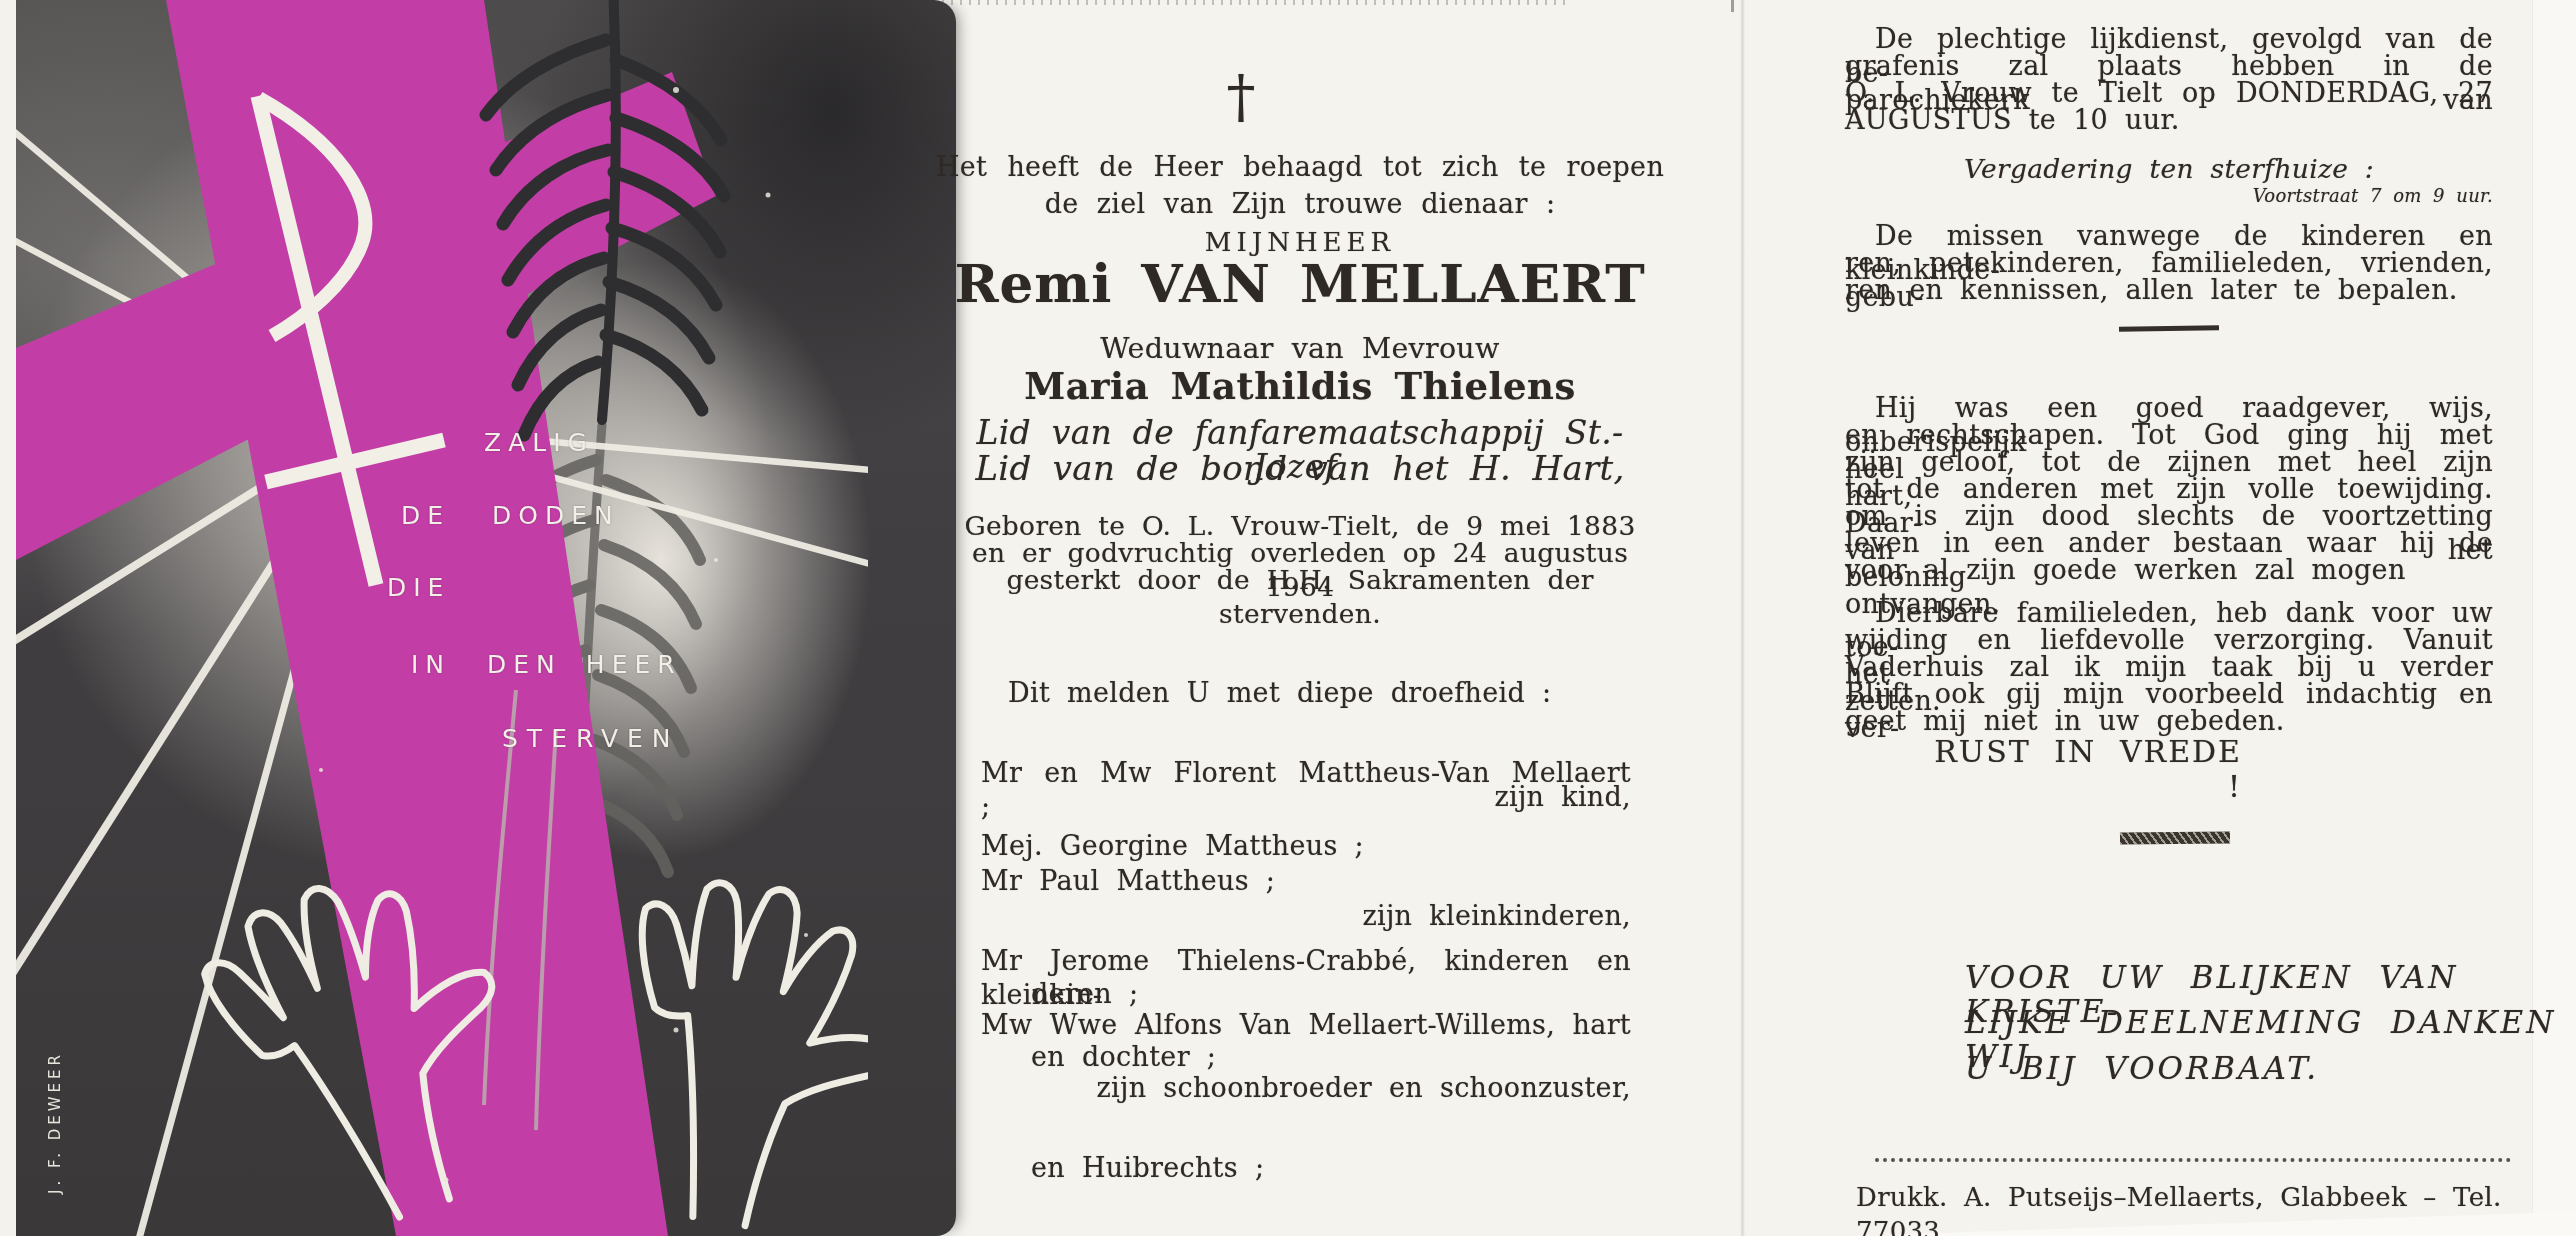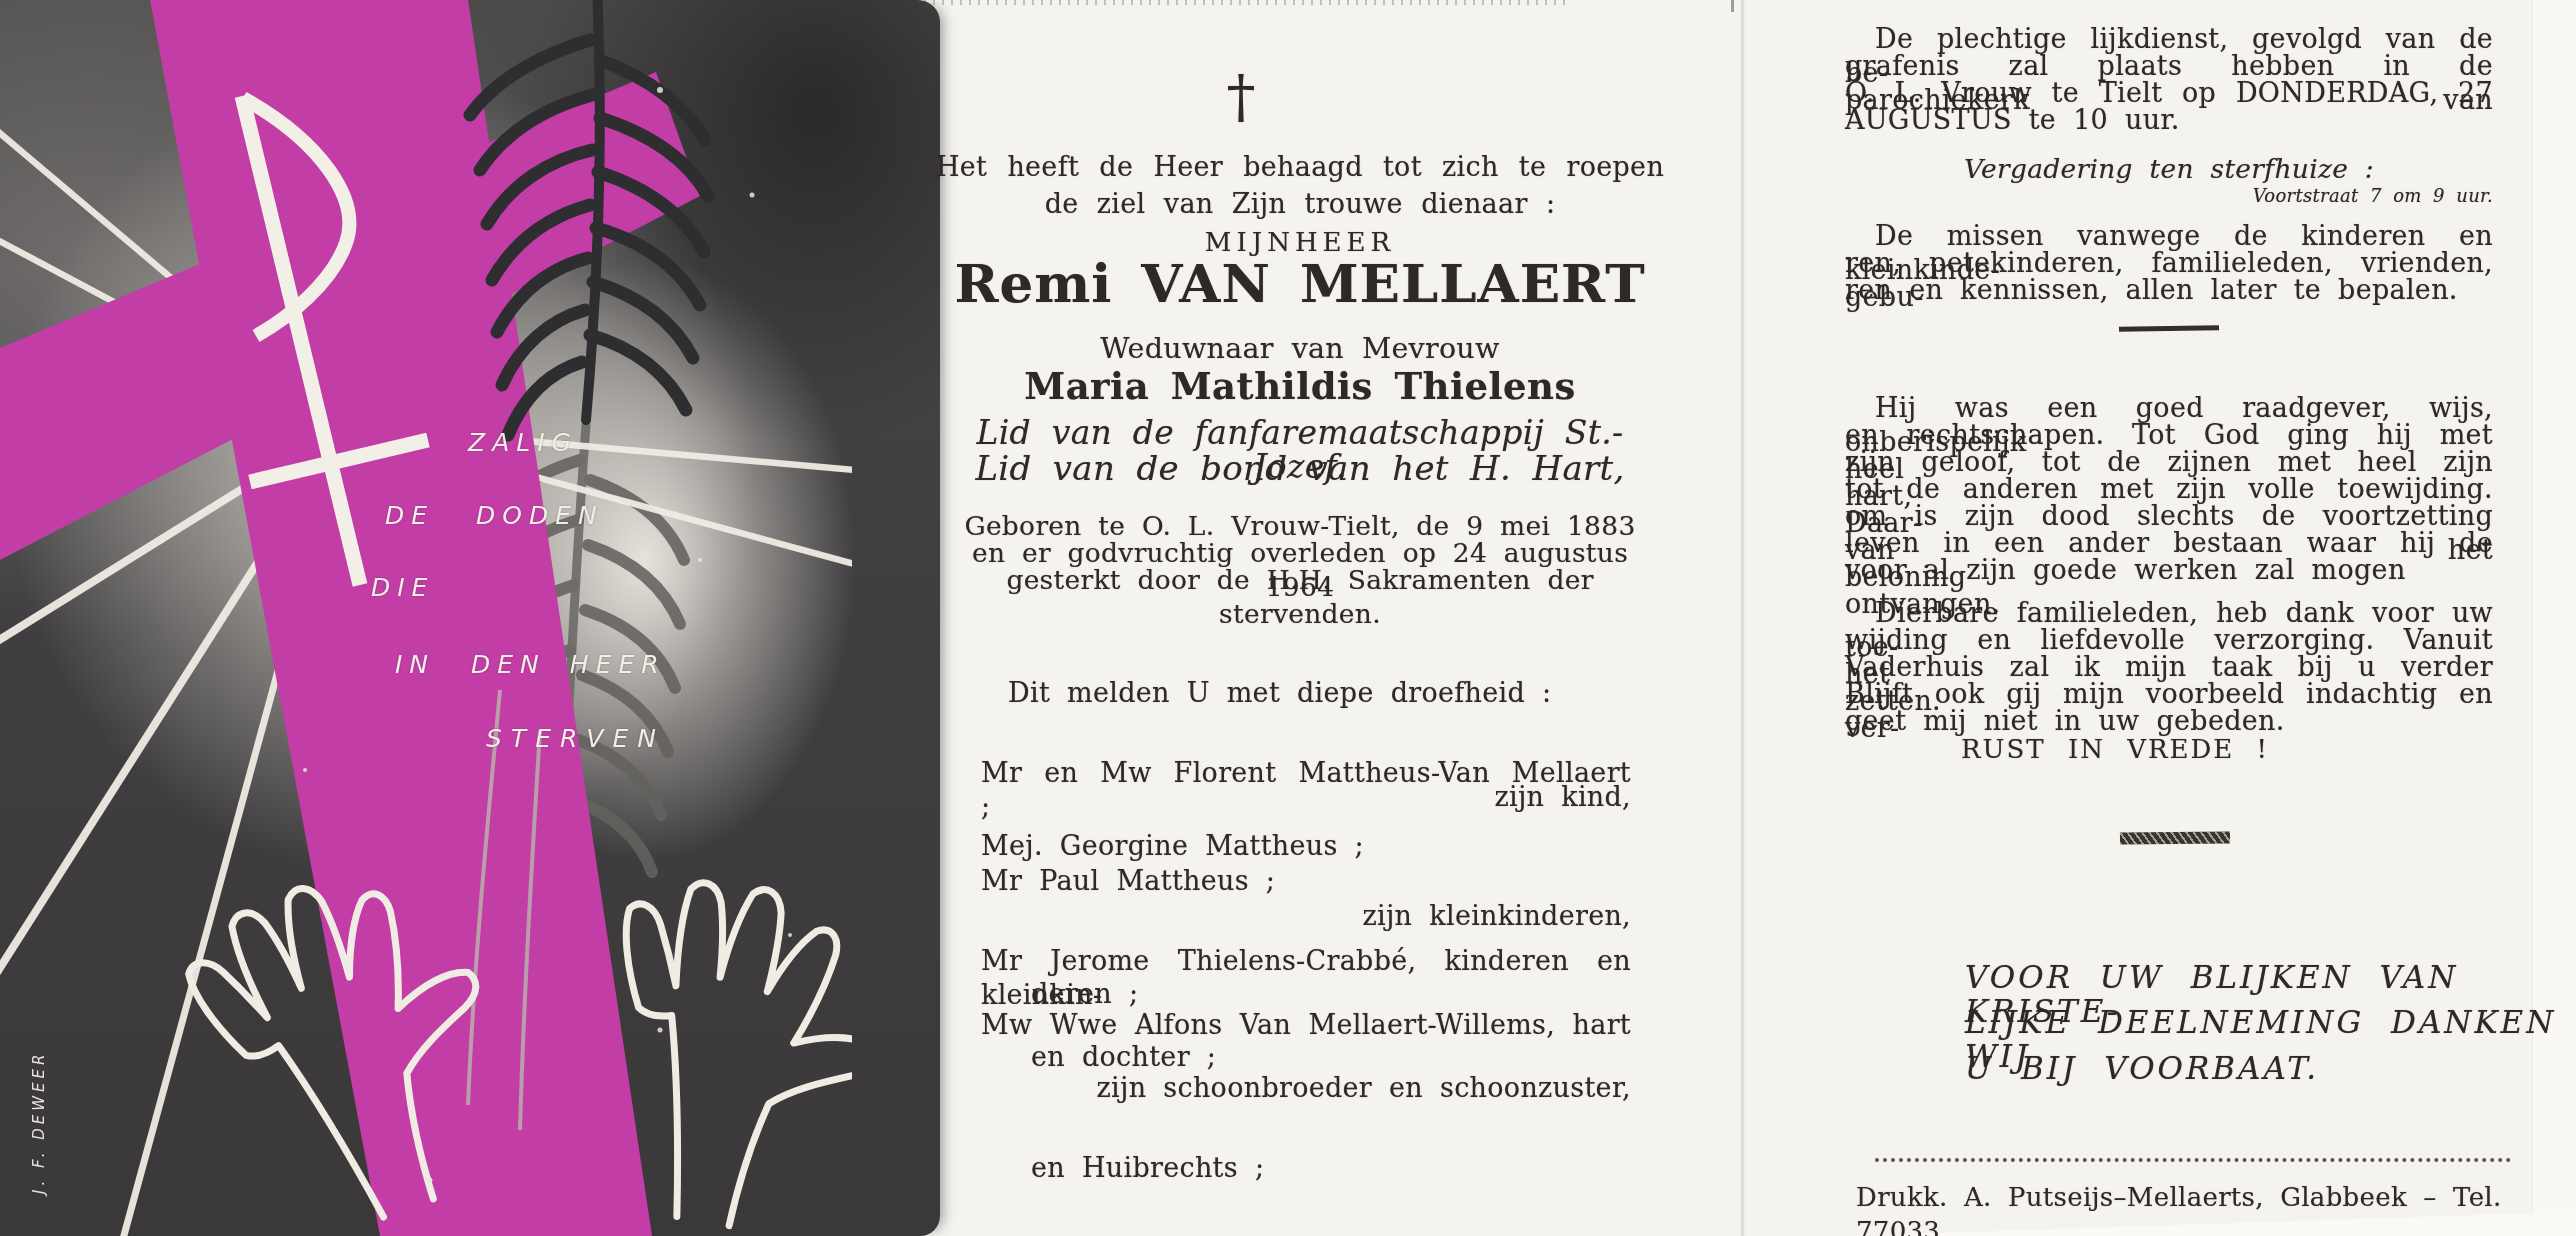--- a/index.html
+++ b/index.html
@@ -12,29 +12,29 @@
   .crease{position:absolute;left:1740px;top:0;width:5px;height:1236px;
           background:linear-gradient(90deg,transparent,rgba(110,104,96,.20),transparent);}
   .top-speckle{position:absolute;left:852px;top:0;width:720px;height:5px;opacity:.55;
           background:repeating-linear-gradient(90deg,rgba(90,86,80,.6) 0 2px,transparent 2px 9px);}
   .crease-mark{position:absolute;left:1731px;top:0;width:3px;height:12px;background:rgba(90,86,80,.55);}
   .right-edge{position:absolute;left:2532px;top:0;width:44px;height:1236px;background:#f9f8f4;
               border-left:1px solid rgba(0,0,0,0.05);}
   .corner-cut{position:absolute;left:1900px;top:1202px;width:676px;height:34px;background:#faf9f5;
               clip-path:polygon(0 95%,100% 28%,100% 100%,0 100%);}
   
-  .left-panel{position:absolute;left:0;top:0;width:940px;height:1236px;overflow:hidden;
+  .left-panel{position:absolute;left:16px;top:0;width:940px;height:1236px;overflow:hidden;
       border-radius:0 22px 20px 0;
       box-shadow:8px 0 14px -6px rgba(30,28,26,.45);
       background:
         radial-gradient(ellipse 420px 480px at 815px 110px, rgba(16,15,18,.55), rgba(16,15,18,0) 70%),
         radial-gradient(ellipse 300px 430px at 645px 560px, rgba(242,238,230,.92), rgba(242,238,230,0) 70%),
         radial-gradient(ellipse 520px 560px at 380px 470px, rgba(226,222,214,.85), rgba(226,222,214,0) 72%),
         radial-gradient(ellipse 680px 500px at 90px 260px, rgba(152,149,145,.5), rgba(152,149,145,0) 75%),
-        linear-gradient(to bottom,#4d4b4b 0%,#413f41 40%,#3a3839 100%); font-style: italic;}
+        linear-gradient(to bottom,#4d4b4b 0%,#413f41 40%,#3a3839 100%);}
   .left-panel svg{position:absolute;left:0;top:0;}
   .motto-line{position:absolute;color:#f2efe7;font-family:"DejaVu Sans","Liberation Sans",sans-serif;
       font-size:25px;font-weight:500;letter-spacing:7px;white-space:nowrap;
       text-shadow:0 0 2px rgba(30,30,32,.35);}
   .artist{position:absolute;left:30px;top:1194px;transform:rotate(-90deg);transform-origin:0 0;
       color:#e8e5dd;font-family:"DejaVu Sans","Liberation Sans",sans-serif;font-size:15px;
       letter-spacing:4px;white-space:nowrap;}
   
   .ink{color:#2e2925;text-shadow:0 0 1px rgba(46,41,37,.45);}
   .ln{position:absolute;font-size:27px;line-height:34px;word-spacing:.30em;letter-spacing:.3px;}
@@ -46,21 +46,21 @@
   .ind2{padding-left:50px;}
   .ra {text-align:right;}
   .it {font-style:italic;}
   .dagger{position:absolute;left:1196px;top:66px;width:90px;text-align:center;font-size:58px;line-height:60px;}
   .honorific{letter-spacing:5px;font-size:26px;}
   .big-name{font-size:53px;line-height:62px;font-weight:700;letter-spacing:1px;word-spacing:.18em;}
   .spouse{font-size:37px;line-height:44px;font-weight:700;letter-spacing:.5px;word-spacing:.22em;}
   .life{font-size:26.5px;}
   .divider1{position:absolute;left:2119px;top:326px;width:100px;height:5px;background:#352f2a;
             transform:rotate(-1deg);}
-  .rip{position:absolute;left:1961px;top:734px;width:330px;text-align:left;font-size:26px;
+  .rip{position:absolute;left:1912px;top:734px;width:330px;text-align:right;font-size:30px;
        letter-spacing:2px;word-spacing:12px;}
   .hatch{position:absolute;left:2120px;top:832px;width:110px;height:12px;background:#3b342d;
       background-image:repeating-linear-gradient(55deg,rgba(244,243,238,.55) 0 2px,transparent 2px 6px);
       transform:rotate(-.6deg);}
   .thanks{font-size:31px;font-style:italic;letter-spacing:3px;word-spacing:14px;left:1965px;width:600px;}
   .dots{position:absolute;left:1875px;top:1158px;width:636px;border-top:4px dotted rgba(58,52,45,.85);}
   .printer{left:1856px;width:680px;font-size:26px;word-spacing:.3em;}
 </style>
 </head>
 <body>

